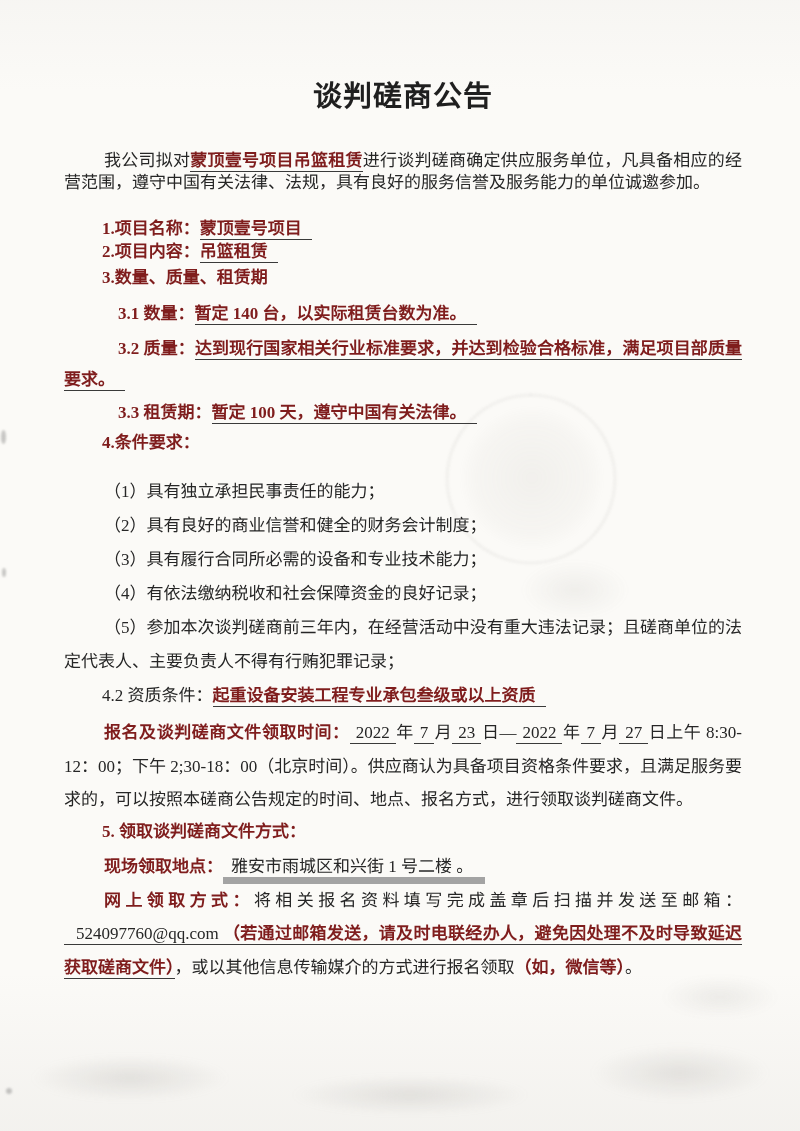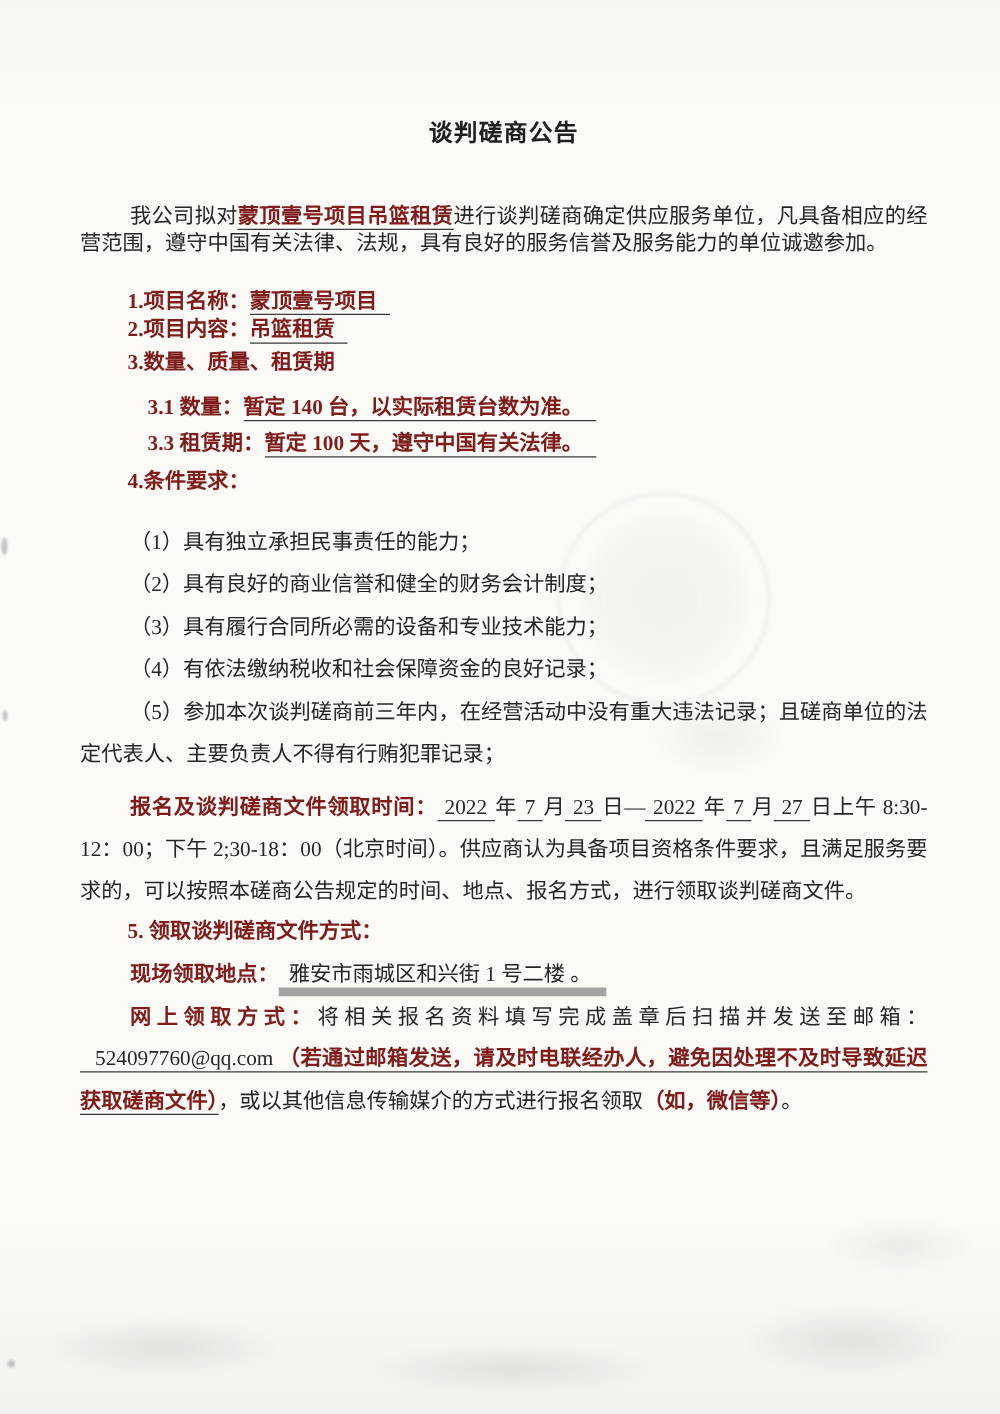--- a/index.html
+++ b/index.html
@@ -21,24 +21,24 @@
     background: linear-gradient(180deg, rgba(210,208,204,0.10) 0%, rgba(255,255,255,0) 8%, rgba(255,255,255,0) 86%, rgba(200,197,192,0.16) 100%);
     pointer-events: none;
   }
   .content {
     position: relative;
     padding: 0 58px 0 64px;
     text-align: justify;
     z-index: 2;
   }
   .title {
-    font-size: 19px;
+    font-size: 29px;
     font-weight: 700;
     text-align: center;
-    margin: 12px;
+    margin: 0;
     padding-top: 78px;
     line-height: 36px;
     letter-spacing: 1px;
     color: #1f1f1f;
   }
   p { margin: 0; }
   .b  { font-weight: 700; color: #7f1d1d; }
   .u  { border-bottom: 1px solid #3a3a3a; padding-bottom: 1px; }
   .un { border-bottom: 1px solid #3a3a3a; padding: 0 6px 1px 6px; }
   .ext-r { padding-right: 10px; }
@@ -126,34 +126,36 @@
     <p class="intro"><span>我公司拟对</span><span class="b u">蒙顶壹号项目吊篮租赁</span><span>进行谈判磋商确定供应服务单位，凡具备相应的经营范围，遵守中国有关法律、法规，具有良好的服务信誉及服务能力的单位诚邀参加。</span></p>
 
     <p class="item-a mt-item1"><span class="b">1.项目名称：</span><span class="b u ext-r">蒙顶壹号项目</span></p>
 
     <p class="item-a"><span class="b">2.项目内容：</span><span class="b u ext-r">吊篮租赁</span></p>
 
     <p class="item-a mt-item3"><span class="b">3.数量、质量、租赁期</span></p>
 
     <p class="sub item31"><span class="b">3.1 数量：</span><span class="b u ext-r">暂定 140 台，以实际租赁台数为准。</span></p>
 
+    <p class="sub item32"><span class="b">3.2 质量：</span><span class="b u ext-r">达到现行国家相关行业标准要求，并达到检验合格标准，满足项目部质量要求。</span></p>
 
     <p class="sub item33"><span class="b">3.3 租赁期：</span><span class="b u ext-r">暂定 100 天，遵守中国有关法律。</span></p>
 
     <p class="item4"><span class="b">4.条件要求：</span></p>
 
 
     <div class="conds">
       <p class="cond">（1）具有独立承担民事责任的能力；</p>
       <p class="cond">（2）具有良好的商业信誉和健全的财务会计制度；</p>
       <p class="cond">（3）具有履行合同所必需的设备和专业技术能力；</p>
       <p class="cond">（4）有依法缴纳税收和社会保障资金的良好记录；</p>
       <p class="cond">（5）参加本次谈判磋商前三年内，在经营活动中没有重大违法记录；且磋商单位的法定代表人、主要负责人不得有行贿犯罪记录；</p>
     </div>
 
+    <p class="item42"><span>4.2 资质条件：</span><span class="b u ext-r">起重设备安装工程专业承包叁级或以上资质</span></p>
 
     <p class="time-para"><span class="b">报名及谈判磋商文件领取时间：</span><span class="un">2022</span><span>年</span><span class="un">7</span><span>月</span><span class="un">23</span><span>日—</span><span class="un">2022</span><span>年</span><span class="un">7</span><span>月</span><span class="un">27</span><span>日上午 8:30-12：00；下午 2;30-18：00（北京时间）。供应商认为具备项目资格条件要求，且满足服务要求的，可以按照本磋商公告规定的时间、地点、报名方式，进行领取谈判磋商文件。</span></p>
 
     <p class="item5"><span class="b">5. 领取谈判磋商文件方式：</span></p>
 
     <p class="site-para"><span class="b">现场领取地点：</span><span class="site-u">雅安市雨城区和兴街 1 号二楼 。</span></p>
 
     <p class="online-para"><span class="b">网上领取方式：</span><span>将相关报名资料填写完成盖章后扫描并发送至邮箱：</span><span class="email-u">524097760@qq.com</span><span class="b u">（若通过邮箱发送，请及时电联经办人，避免因处理不及时导致延迟获取磋商文件）</span><span>，或以其他信息传输媒介的方式进行报名领取</span><span class="b">（如，微信等）</span><span>。</span></p>
 
   </div>

